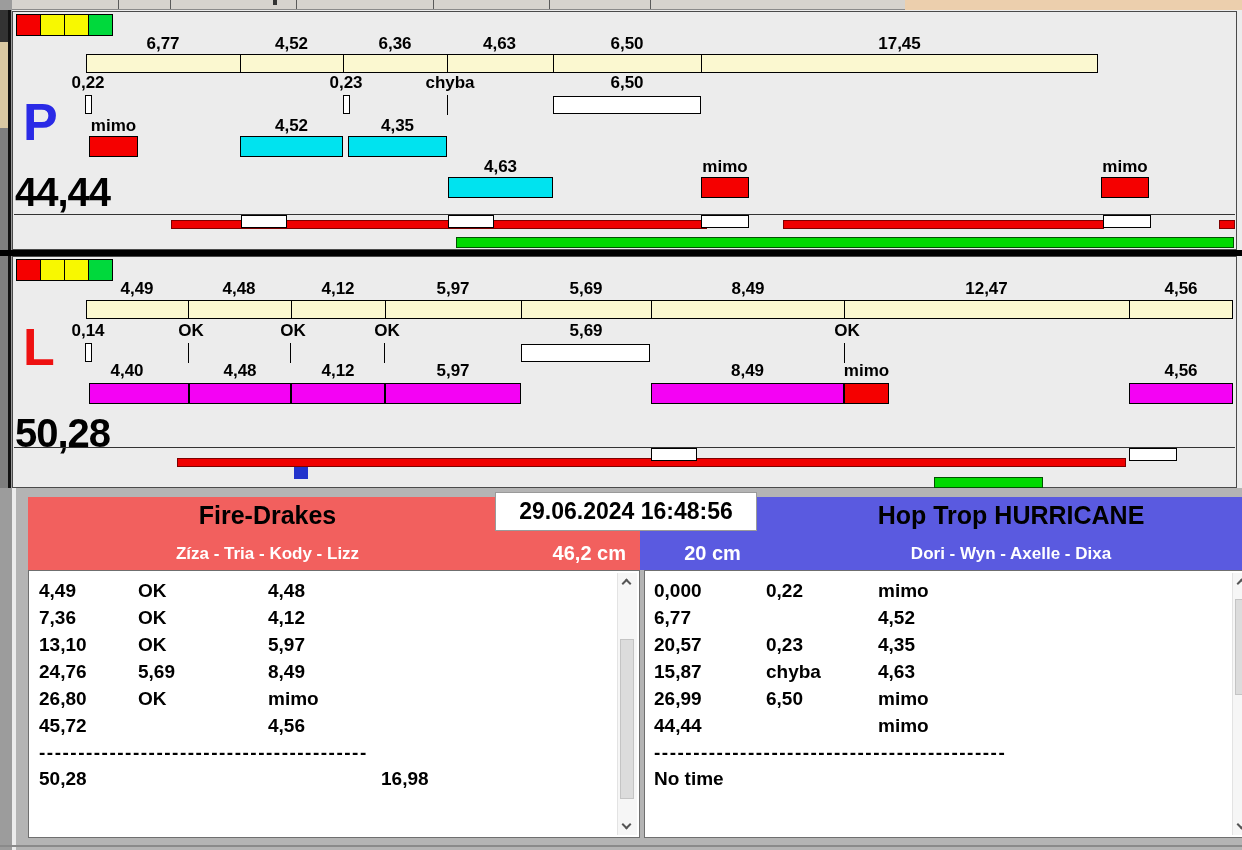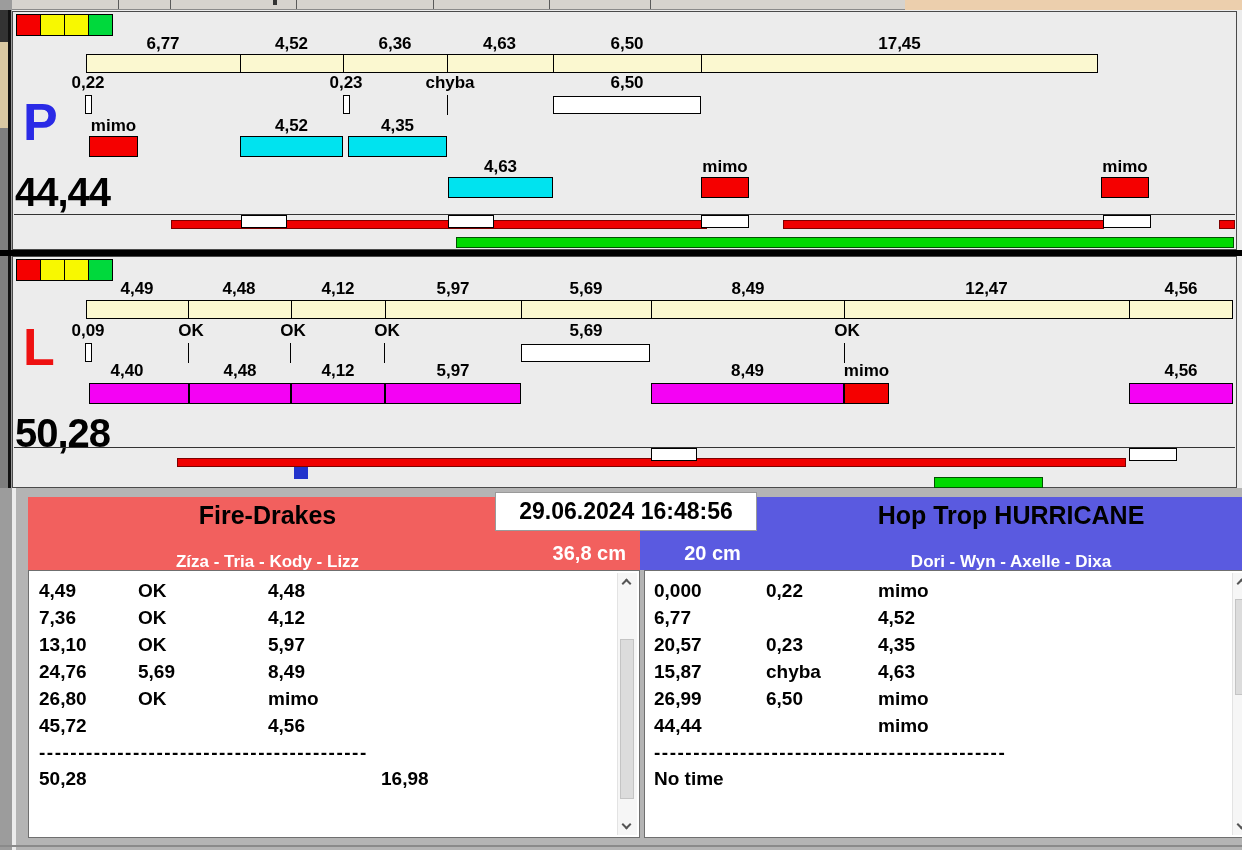--- a/index.html
+++ b/index.html
@@ -37,21 +37,21 @@
   .redbar{position:absolute;height:9px;background:#ef0000;border:1px solid #7d0000;box-sizing:border-box;}
   .wbox{position:absolute;height:13px;background:#fff;border:1px solid #000;box-sizing:border-box;}
   .greenbar{position:absolute;height:11px;background:#00d900;border:1px solid #005200;box-sizing:border-box;}
   .bluemark{position:absolute;height:12px;background:#2233cc;}
   
   .bottom{position:absolute;left:16px;top:488px;width:1242px;height:362px;background:#b4b4b4;}
   .hdr{position:absolute;top:9px;height:73px;}
   .hdr-red{left:12px;width:612px;}
   .hdr-blue{left:624px;width:613px;}
   .hdr-title{position:absolute;top:4px;font-weight:bold;font-size:25px;color:#000;text-align:center;white-space:nowrap;}
-  .hdr-members{position:absolute;top:47px;font-weight:bold;font-size:17px;color:#fff;text-align:center;white-space:nowrap;margin-top:8px;}
+  .hdr-members{position:absolute;top:47px;font-weight:bold;font-size:17px;color:#fff;text-align:center;white-space:nowrap;}
   .hdr-height{position:absolute;top:45px;font-weight:bold;font-size:20px;color:#fff;white-space:nowrap;}
   .datebox{position:absolute;left:479px;top:4px;width:262px;height:39px;background:#fff;border:1px solid #9a9a9a;
            box-sizing:border-box;font-size:23px;font-weight:600;text-align:center;line-height:36px;}
   .tablepanel{position:absolute;top:82px;height:268px;background:#fff;border:1px solid #6f6f6f;box-sizing:border-box;}
   #table0{left:12px;width:612px;}
   #table1{left:628px;width:611px;}
   .tbody{position:absolute;left:0;top:0;right:24px;bottom:0;overflow:hidden;}
   .cell{position:absolute;font-weight:bold;font-size:19px;line-height:24px;white-space:nowrap;}
   .sep{letter-spacing:1.5px;}
   .sbar{position:absolute;top:2px;bottom:2px;right:2px;width:19px;background:#f6f6f6;border-left:1px solid #e3e3e3;}
@@ -151,21 +151,21 @@
       <div class="rdiv" style="left: 372px; top: 43px;"></div>
       <div class="seg-num" style="left: 372px; width: 136px; top: 23px;">5,97</div>
       <div class="rdiv" style="left: 508px; top: 43px;"></div>
       <div class="seg-num" style="left: 508px; width: 130px; top: 23px;">5,69</div>
       <div class="rdiv" style="left: 638px; top: 43px;"></div>
       <div class="seg-num" style="left: 638px; width: 194px; top: 23px;">8,49</div>
       <div class="rdiv" style="left: 831px; top: 43px;"></div>
       <div class="seg-num" style="left: 831px; width: 285px; top: 23px;">12,47</div>
       <div class="rdiv" style="left: 1116px; top: 43px;"></div>
       <div class="seg-num" style="left: 1116px; width: 104px; top: 23px;">4,56</div>
-      <div class="status-label" style="left: 25px; width: 100px; top: 65px;">0,09</div>
+      <div class="status-label" style="left: 25px; width: 100px; top: 65px;">0,14</div>
       <div class="smallbox" style="left: 72px; top: 86px;"></div>
       <div class="status-label" style="left: 128px; width: 100px; top: 65px;">OK</div>
       <div class="tickmark" style="left: 175px; top: 86px;"></div>
       <div class="status-label" style="left: 230px; width: 100px; top: 65px;">OK</div>
       <div class="tickmark" style="left: 277px; top: 86px;"></div>
       <div class="status-label" style="left: 324px; width: 100px; top: 65px;">OK</div>
       <div class="tickmark" style="left: 371px; top: 86px;"></div>
       <div class="status-label" style="left: 523px; width: 100px; top: 65px;">5,69</div>
       <div class="widebox" style="left: 508px; width: 129px; top: 87px;"></div>
       <div class="status-label" style="left: 784px; width: 100px; top: 65px;">OK</div>
@@ -190,21 +190,21 @@
       <div class="wbox" style="left: 638px; width: 46px; top: 191px;"></div>
       <div class="wbox" style="left: 1116px; width: 48px; top: 191px;"></div>
       <div class="greenbar" style="left: 921px; width: 109px; top: 220px; background: rgb(0, 217, 0);"></div>
       <div class="bluemark" style="left: 281px; width: 14px; top: 210px; background: rgb(34, 51, 204);"></div>
     </div>
 
   <div class="bottom">
     <div class="hdr hdr-red" id="hdr0" style="background: rgb(242, 96, 94);">
       <div class="hdr-title" style="left:0;width:479px">Fire-Drakes</div>
       <div class="hdr-members" style="left:0;width:479px">Zíza - Tria - Kody - Lizz</div>
-      <div class="hdr-height" style="right:14px">36,8 cm</div>
+      <div class="hdr-height" style="right:14px">46,2 cm</div>
     </div>
     <div class="hdr hdr-blue" id="hdr1" style="background: rgb(90, 90, 224);">
       <div class="hdr-height" style="left:30px;width:85px;text-align:center">20 cm</div>
       <div class="hdr-title" style="left:129px;width:484px">Hop Trop HURRICANE</div>
       <div class="hdr-members" style="left:129px;width:484px">Dori - Wyn - Axelle - Dixa</div>
     </div>
     <div class="datebox">29.06.2024 16:48:56</div>
 
     <div class="tablepanel" id="table0">
       <div class="tbody" id="tbody0">

